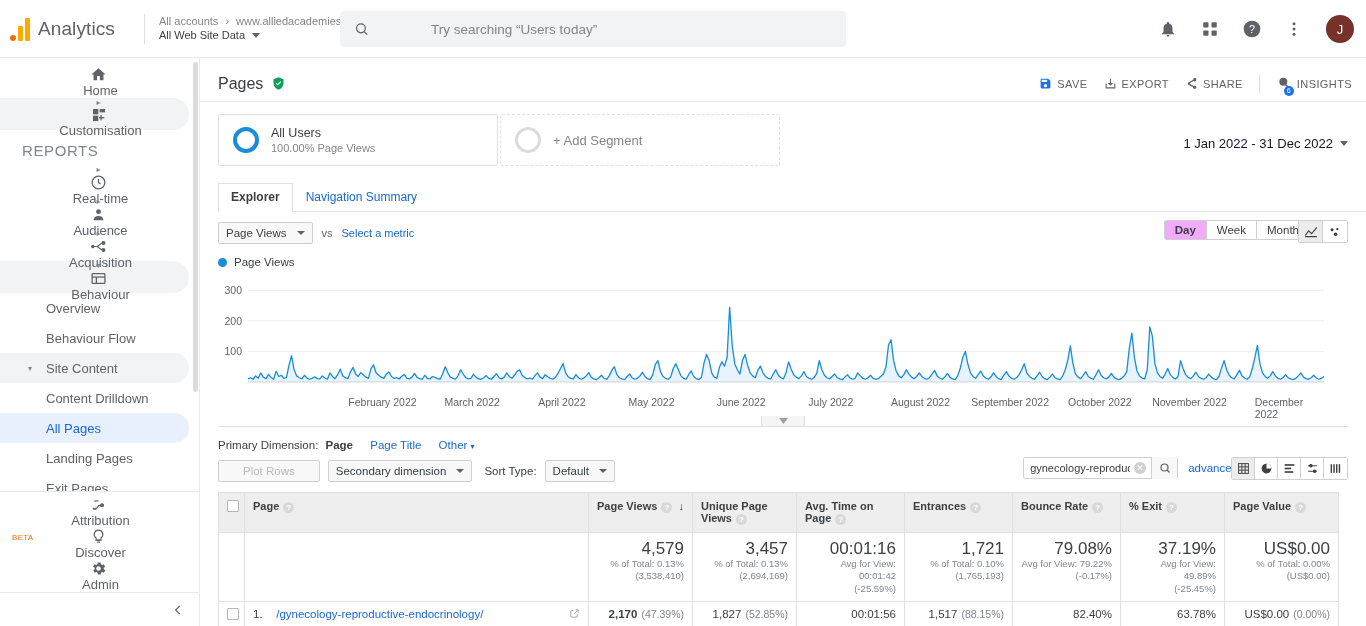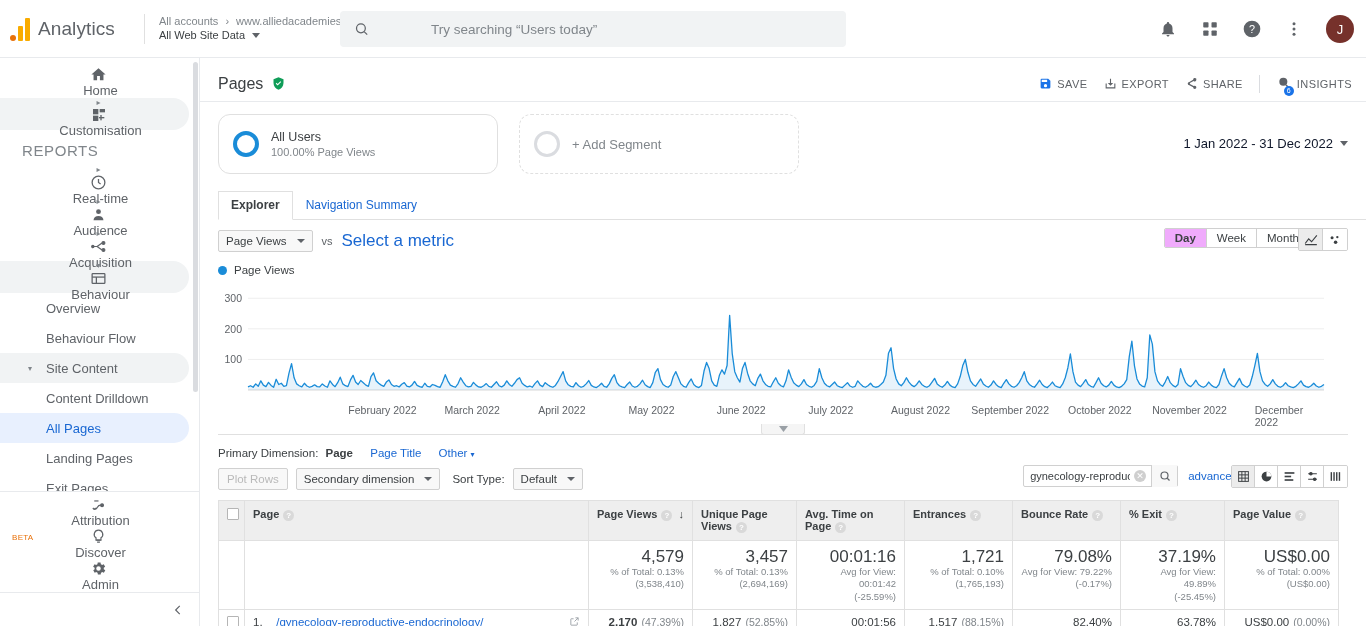--- a/index.html
+++ b/index.html
@@ -98,23 +98,23 @@
                   font-size: 11px; color: #5f6368; letter-spacing: .4px; }
   .head-actions .act { display: flex; align-items: center; gap: 5px; cursor: pointer; }
   .act-sep { width: 1px; height: 18px; background: #dadce0; }
   .insights-badge { position: relative; }
   .insights-badge .cnt { position: absolute; right: -2px; bottom: -3px;
         background: #1a73e8; color: #fff; border-radius: 50%;
         font-size: 7px; width: 10px; height: 10px; display: flex;
         align-items: center; justify-content: center; }
   
   .seg-row { display: flex; padding: 12px 18px 0 18px; position: relative; }
-  .seg-box { width: 280px; height: 60px; border: 1px solid #e0e0e0; border-radius: 12px;
+  .seg-box { width: 280px; height: 52px; border: 1px solid #e0e0e0; border-radius: 2px;
              display: flex; align-items: center; padding: 0 14px; background: #fff; }
-  .seg-box.add { border-style: dashed; margin-left: 21px; width: 280px; cursor: pointer; }
+  .seg-box.add { border-style: dashed; margin-left: 2px; width: 280px; cursor: pointer; }
   .seg-ring { width: 26px; height: 26px; border-radius: 50%; border: 4px solid #1a8cd8;
               flex: none; margin-right: 12px; }
   .seg-ring.grey { border-color: #dadce0; border-width: 3px; }
   .seg-t1 { font-size: 12.5px; color: #3c4043; }
   .seg-t2 { font-size: 11px; color: #80868b; margin-top: 2px; }
   .seg-add-text { font-size: 13px; color: #80868b; }
   .daterange { position: absolute; right: 18px; top: 34px; font-size: 13px;
                color: #0f172a; display: flex; align-items: center; cursor: pointer; }
   
   .tabs { display: flex; margin: 16px 0 0 18px; border-bottom: 1px solid #e0e0e0;
@@ -126,21 +126,21 @@
   
   .chart-ctrl { display: flex; align-items: center; padding: 10px 18px 0 18px; position: relative;}
   .sel {
     border: 1px solid #d0d0d0; background: #f8f8f8; border-radius: 2px;
     height: 22px; display: inline-flex; align-items: center; padding: 0 7px;
     font-size: 11.5px; color: #3c4043; cursor: pointer; gap: 10px;
   }
   .sel .c { width:0; height:0; border-left:4px solid transparent; border-right:4px solid transparent;
             border-top: 4px solid #5f6368; }
   .vs { margin: 0 9px; font-size: 11px; color: #5f6368; }
-  .lnk { color: #1967d2; font-size: 17px; cursor: pointer; }
+  .lnk { color: #1967d2; font-size: 11px; cursor: pointer; }
   .gran { position: absolute; right: 56px; top: 8px; display: flex;
           border: 1px solid #d0d0d0; border-radius: 2px; overflow: hidden; }
   .gran div { padding: 3px 10px; font-size: 11.5px; color: #3c4043; background: #fff;
               border-right: 1px solid #d0d0d0; cursor: pointer; }
   .gran div:last-child { border-right: 0; }
   .gran div.on { background: #f0abfc; font-weight: bold; }
   .charticons { position: absolute; right: 18px; top: 8px; display: flex;
                 border: 1px solid #d0d0d0; border-radius: 2px; overflow: hidden; }
   .charticons div { width: 24px; height: 21px; display: flex; align-items: center;
                     justify-content: center; background: #fff; cursor: pointer;
@@ -163,21 +163,21 @@
                   display: flex; align-items: center; justify-content: center;
                   border-radius: 0 0 3px 3px; cursor: pointer; }
   
   .primdim { padding: 12px 18px 0 18px; font-size: 11.5px; color: #3c4043; }
   .primdim b { color: #3c4043; }
   .primdim .pd-sel { font-weight: bold; margin-left: 4px; }
   .primdim a { color: #1967d2; margin-left: 14px; text-decoration: none; cursor: pointer; }
   .tbl-ctrl { display: flex; align-items: center; gap: 8px; padding: 9px 18px 0 18px;
               position: relative; }
   .btn-flat { border: 1px solid #d0d0d0; border-radius: 2px; background: #f8f8f8;
-              height: 22px; display: inline-flex; align-items: center; padding: 0 8px;
+              height: 22px; display: inline-flex; align-items: center; padding: 0 24px;
               font-size: 11.5px; color: #b9b9b9; }
   .lbl-sort { font-size: 11.5px; color: #3c4043; margin-left: 4px; }
   .searchwrap { position: absolute; right: 128px; top: 6px; display: flex; align-items: center; }
   .searchbox { border: 1px solid #d0d0d0; height: 22px; display: flex; align-items: center;
                background: #fff; border-radius: 2px; }
   .searchbox input { border: 0; outline: none; font-size: 11px; color: #3c4043;
                      width: 110px; padding: 0 4px 0 6px;
                      font-family: "Liberation Sans", sans-serif; }
   .clr { width: 12px; height: 12px; border-radius: 50%; background: #cfcfcf; color: #fff;
          font-size: 9px; display: flex; align-items: center; justify-content: center;

